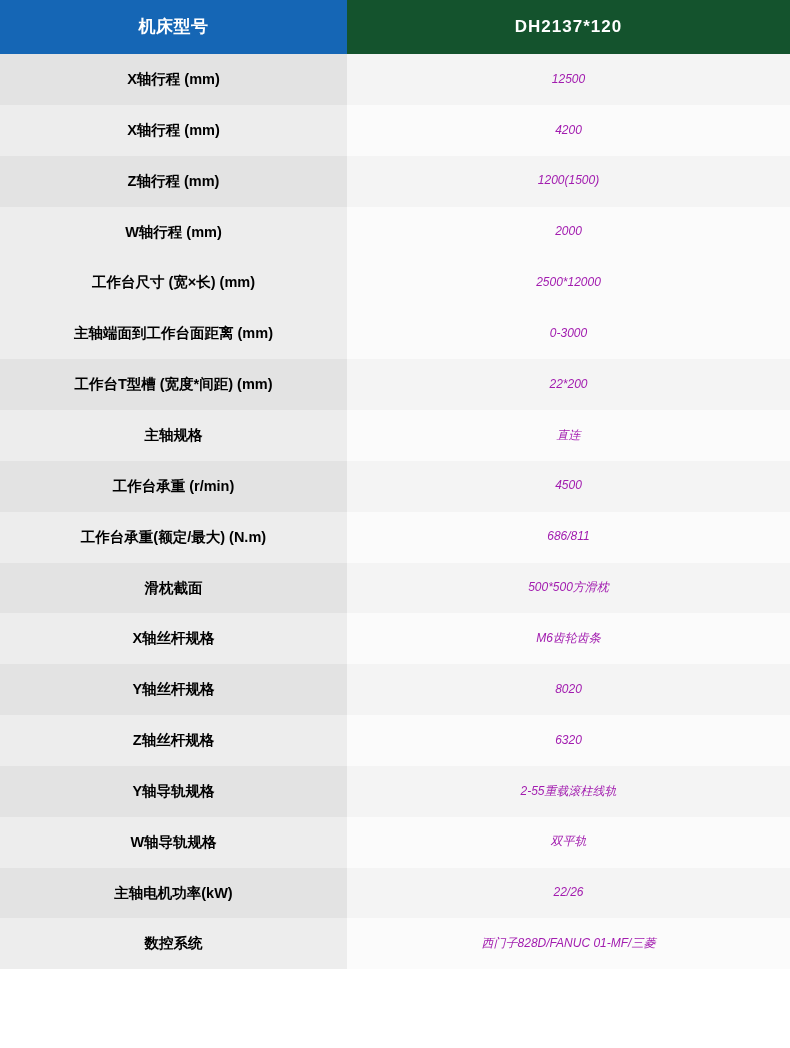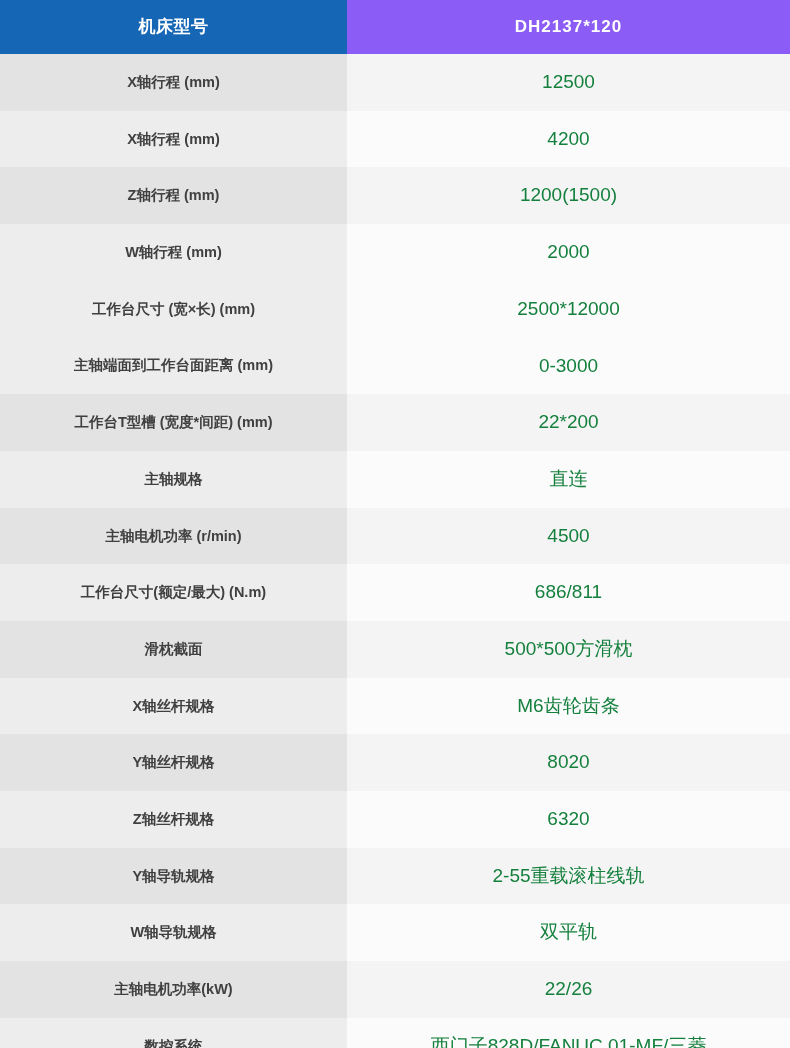--- a/index.html
+++ b/index.html
@@ -38,36 +38,37 @@
     background: #1566b5;
     color: #ffffff;
     font-weight: bold;
     font-size: 17px;
     letter-spacing: 0.5px;
   }
   .header-row td.header-model {
     background: #1566b5;
   }
   .header-row td.header-value {
-    background: #8b5cf6;
+    background: #14532d;
     letter-spacing: 1px;
   }
 
   
   tbody tr td.label-cell {
     background: #e3e3e3;
     font-weight: bold;
-    color: #404040;
+    color: #000000;
     font-size: 14.5px;
     text-align: center;
   }
   tbody tr td.value-cell {
     background: #f4f4f4;
-    color: #15803d;
-    font-size: 19px;
+    color: #a21caf;
+    font-size: 12px;
+    font-style: italic;
   }
   tbody tr.alt td.label-cell {
     background: #ededed;
   }
   tbody tr.alt td.value-cell {
     background: #fbfbfb;
   }
 </style>
 </head>
 <body>
@@ -110,25 +111,25 @@
       </tr>
       <tr>
         <td class="label-cell">工作台T型槽 (宽度*间距) (mm)</td>
         <td class="value-cell">22*200</td>
       </tr>
       <tr class="alt">
         <td class="label-cell">主轴规格</td>
         <td class="value-cell">直连</td>
       </tr>
       <tr>
-        <td class="label-cell">主轴电机功率 (r/min)</td>
+        <td class="label-cell">工作台承重 (r/min)</td>
         <td class="value-cell">4500</td>
       </tr>
       <tr class="alt">
-        <td class="label-cell">工作台尺寸(额定/最大) (N.m)</td>
+        <td class="label-cell">工作台承重(额定/最大) (N.m)</td>
         <td class="value-cell">686/811</td>
       </tr>
       <tr>
         <td class="label-cell">滑枕截面</td>
         <td class="value-cell">500*500方滑枕</td>
       </tr>
       <tr class="alt">
         <td class="label-cell">X轴丝杆规格</td>
         <td class="value-cell">M6齿轮齿条</td>
       </tr>

